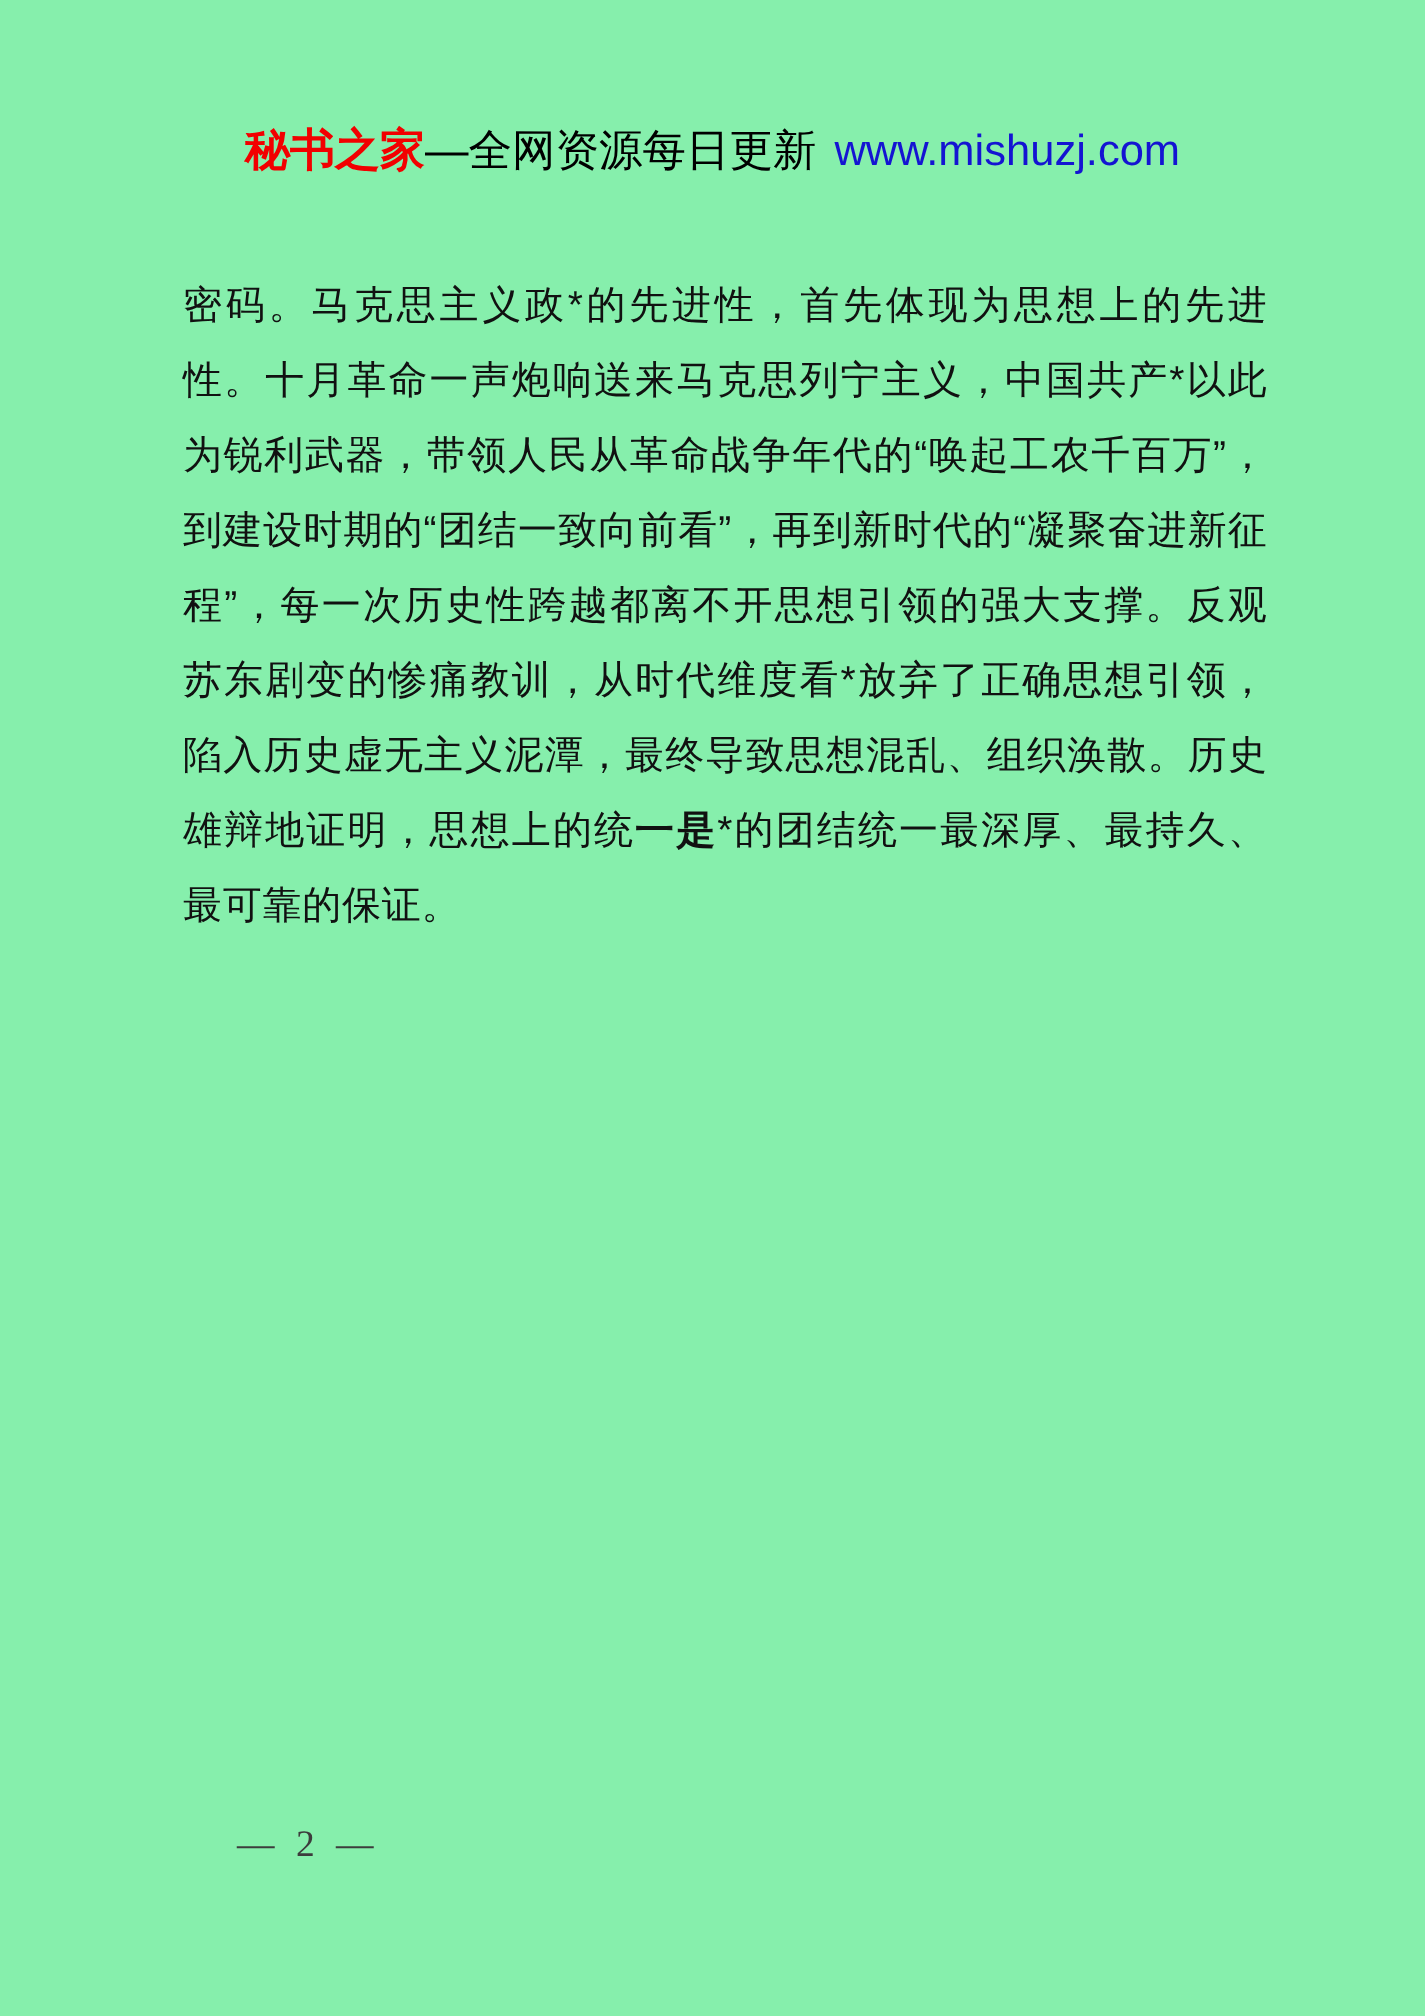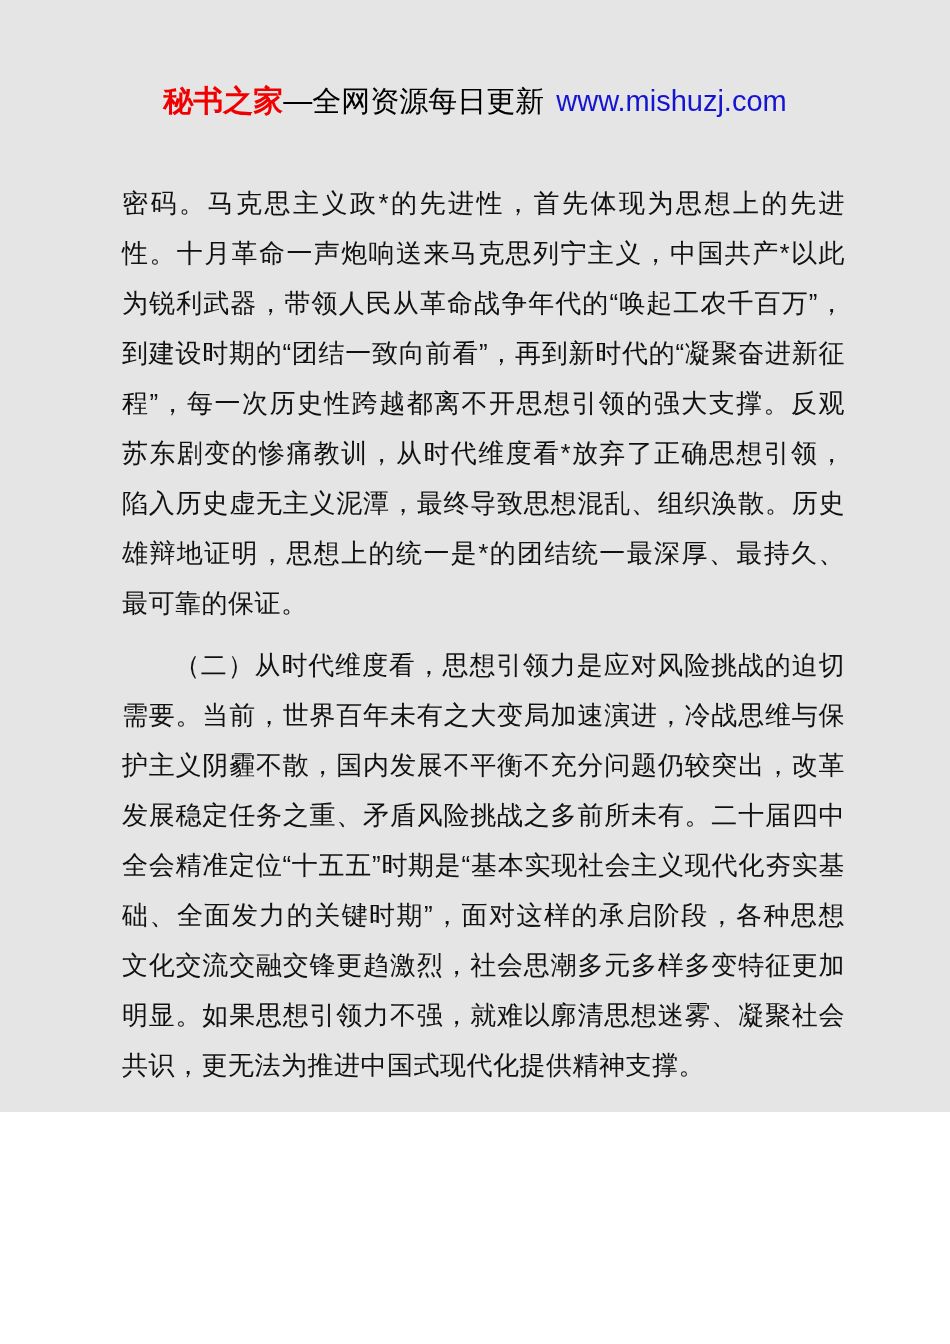--- a/index.html
+++ b/index.html
@@ -3,22 +3,22 @@
 <meta charset="utf-8">
 <style>
   html, body {
     margin: 0;
     padding: 0;
     background: #ffffff;
   }
   .page {
     position: relative;
     width: 950px;
-    height: 1112px;
-    background: #e5e5e5;
+    height: 1344px;
+    background: #86efac;
     overflow: hidden;
     font-family: "Liberation Sans", "DejaVu Sans", sans-serif;
   }
   .page-header {
     position: absolute;
     top: 84px;
     left: 0;
     width: 100%;
     text-align: center;
     font-size: 29px;
@@ -49,21 +49,21 @@
     margin: 0;
     padding: 0;
   }
   .document-body p + p {
     margin-top: 12px;
   }
   .document-body p.indent {
     text-indent: 2em;
   }
   .seg.bold {
-    font-weight: normal;
+    font-weight: bold;
   }
   .page-footer {
     position: absolute;
     left: 158px;
     top: 1216px;
     font-family: "Liberation Serif", "DejaVu Serif", serif;
     font-size: 25px;
     color: #3c3c3c;
     letter-spacing: 4px;
   }
@@ -72,20 +72,19 @@
 <body>
 
 <div class="page">
 
   <div class="page-header">
     <span class="site-name" style="color: rgb(242, 0, 0);">秘书之家</span><span class="header-dash" style="color: rgb(0, 0, 0);">—</span><span class="header-tagline" style="color: rgb(0, 0, 0);">全网资源每日更新</span><span class="header-space"></span><span class="header-url" style="color: rgb(20, 20, 210);">www.mishuzj.com</span>
   </div>
 
   <main class="document-body">
       <p class=""><span class="seg">密码。马克思主义政*的先进性，首先体现为思想上的先进性。十月革命一声炮响送来马克思列宁主义，中国共产*以此为锐利武器，带领人民从革命战争年代的“唤起工农千百万”，到建设时期的“团结一致向前看”，再到新时代的“凝聚奋进新征程”，每一次历史性跨越都离不开思想引领的强大支撑。反观苏东剧变的惨痛教训，从时代维度看*放弃了正确思想引领，陷入历史虚无主义泥潭，最终导致思想混乱、组织涣散。历史雄辩地证明，思想上的统</span><span class="seg bold">一是</span><span class="seg">*的团结统一最深厚、最持久、最可靠的保证。</span></p>
-      <p class="indent"><span class="seg">（二）从时代维度看，思想引领力是应对风险挑战的迫切需要。当前，世界百年未有之大变局加速演进，冷战思维与保护主义阴霾不散，国内发展不平衡不充分问题仍较突出，改革发展稳定任务之重、矛盾风险挑战之多前所未有。二十届四中全会精准定位“十五五”时期是“基本实现社会主义现代化夯实基础、全面发力的关键时期”，面对这样的承启阶段，各种思想文化交流交融交锋更趋激烈，社会思潮多元多样多变特征更加明显。如果思想引领力不强，就难以廓清思想迷雾、凝聚社会共识，更无法为推进中国式现代化提供精神支撑。</span></p>
     </main>
 
   <div class="page-footer">
     <span>— 2 —</span>
   </div>
 
 </div>
 
 </body></html>

